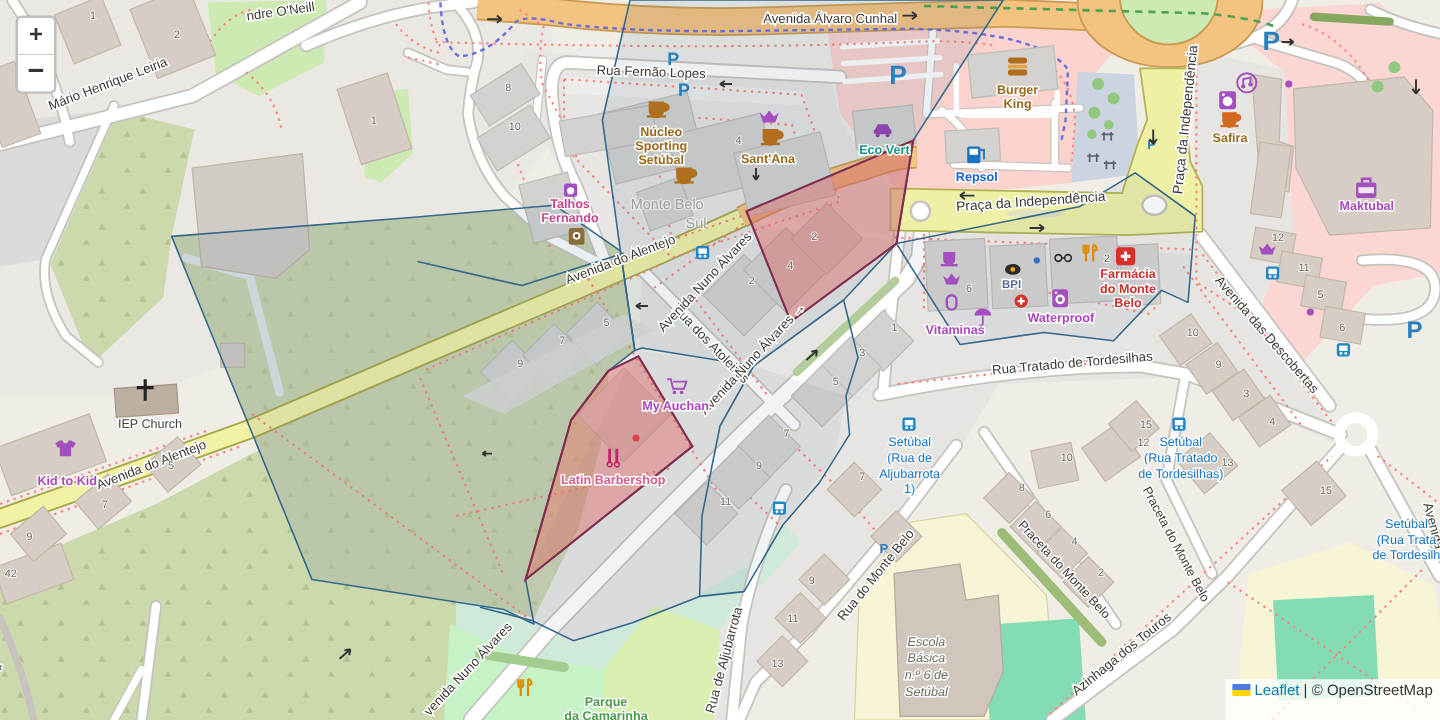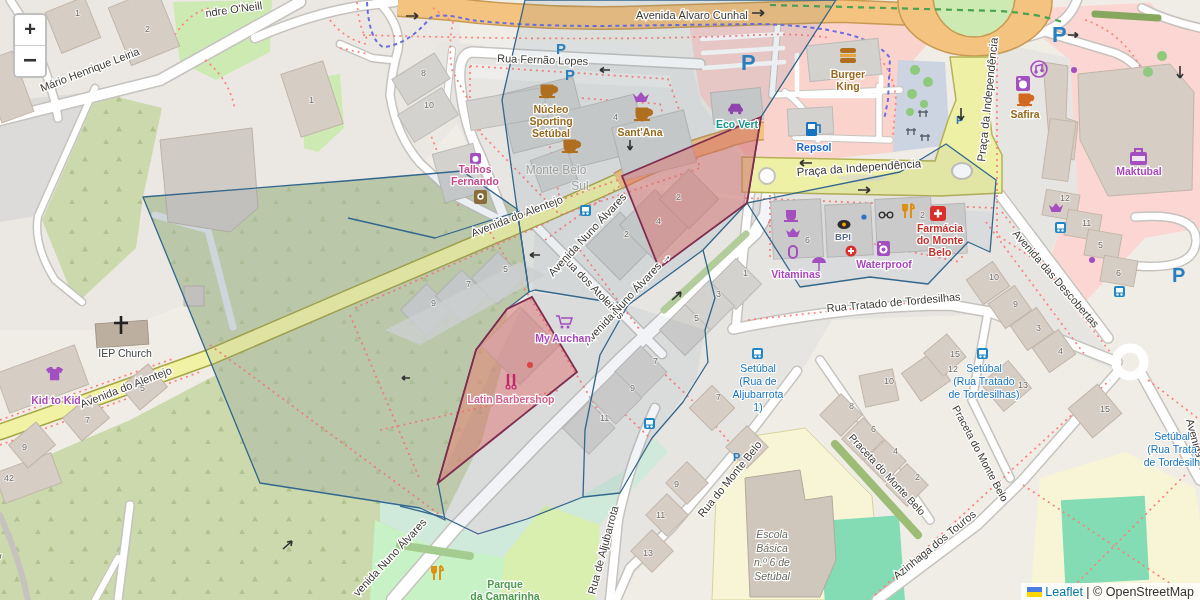--- a/index.html
+++ b/index.html
@@ -13,21 +13,21 @@
   .purple{fill:#ab47bc;}
   .pink{fill:#c6478f;}
   .red{fill:#c9302c;}
   .teal{fill:#13968c;}
   .green{fill:#4d9a4d;}
   .zone{fill:#a0a0a0;font-size:12px;paint-order:stroke;stroke:rgba(255,255,255,.5);stroke-width:2px;font-weight:normal;}
   #zoomctl{position:absolute;left:13px;top:13px;width:30px;border:2px solid rgba(0,0,0,.25);border-radius:5px;background:#fff;z-index:10;}
   #zoomctl div{width:30px;height:30px;line-height:28px;text-align:center;font-size:20px;font-weight:bold;color:#333;background:#fff;}
   #zoomctl div:first-child{border-bottom:1px solid #ccc;border-radius:4px 4px 0 0;}
   #zoomctl div:last-child{border-radius:0 0 4px 4px;font-size:24px;}
-  #attrib{position:absolute;right:0;bottom:0;background:rgba(255,255,255,.8);font-size:12.5px;color:#333;padding:2px 6px 1px 6px;z-index:10;margin-left:21px;}
+  #attrib{position:absolute;right:0;bottom:0;background:rgba(255,255,255,.8);font-size:12.5px;color:#333;padding:2px 6px 18px 6px;z-index:10;margin-left:21px;}
   #attrib a{color:#0078a8;text-decoration:none;}
 </style>
 </head>
 <body>
 <div id="map">
 <svg width="1200" height="600" viewBox="0 0 1200 600">
 <defs>
 <pattern id="tr" width="34" height="30" patternUnits="userSpaceOnUse">
   <path d="M17 6 l3 5.4 h-6 z" fill="#b2c28e"></path>
   <path d="M4 19 l2.8 5 h-5.6 z" fill="#b2c28e"></path>

